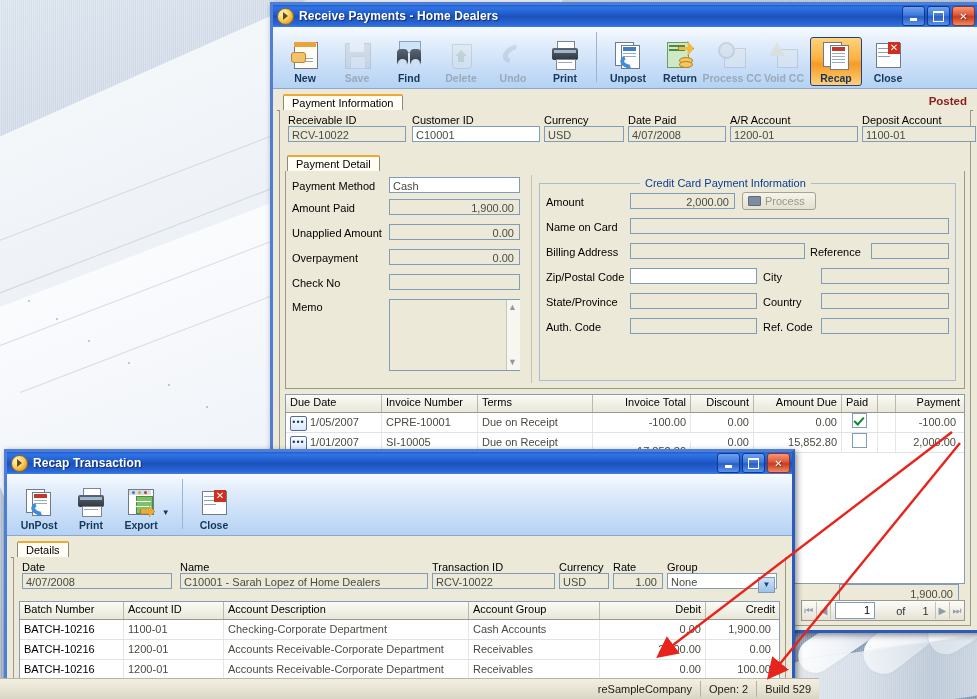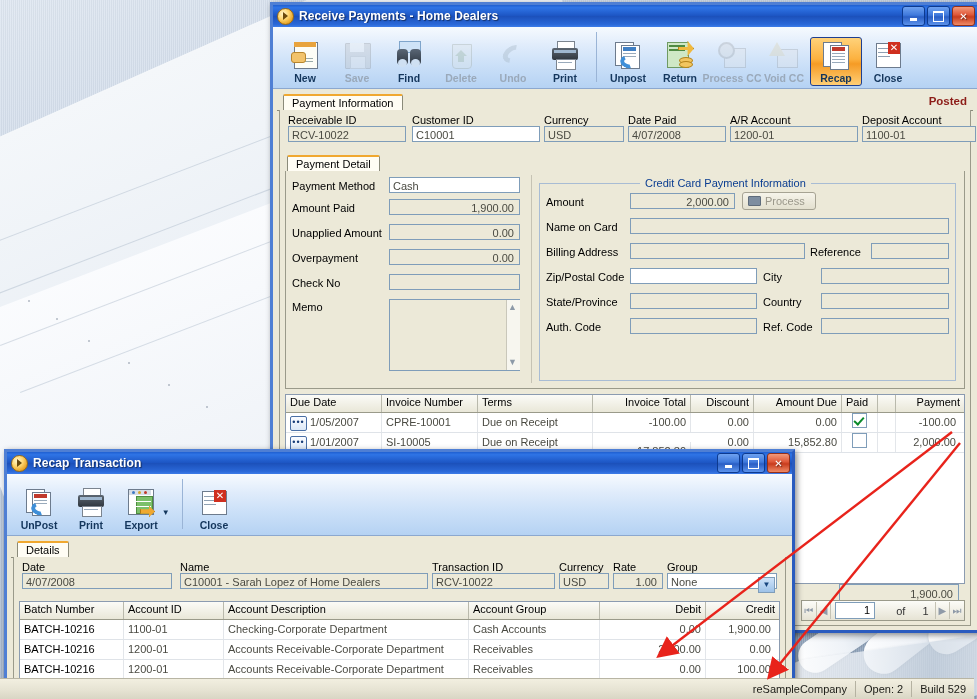--- a/index.html
+++ b/index.html
@@ -105,21 +105,21 @@
   
   .pager{display:flex;align-items:center;height:19px;
     background:linear-gradient(180deg,#fcfcf8,#e6e3d4);border:1px solid #9a9a8a;}
   .pbtn{width:22px;height:17px;display:flex;align-items:center;justify-content:center;
     border-right:1px solid #c4c2b4;color:#8f9aa8;font-size:10px;}
   .pnum{width:54px;height:15px;margin:0 4px;background:#fff;border:1px solid #7f9db9;
     text-align:right;padding-right:4px;font-size:11px;line-height:15px;}
   .pof{font-size:11px;color:#333;padding:0 6px;margin-left:11px;}
 
   
-  .statusbar{position:absolute;left:0;bottom:0;width:974px;height:20px;display:flex;align-items:center;
+  .statusbar{position:absolute;left:0;bottom:0;width:819px;height:20px;display:flex;align-items:center;
     background:linear-gradient(180deg,#f2efe0 0%,#e6e3d3 55%,#d9d6c4 100%);
     border-top:1px solid #b8b5a4;font-size:11px;color:#1b1b16;}
   .sbcell{padding:0 8px;border-right:1px solid #b5b2a1;height:16px;line-height:16px;white-space:nowrap;}
 
   .posted{position:absolute;color:#8c1c17;font-weight:bold;font-size:11.5px;}
 
   
   #arrows{position:absolute;inset:0;pointer-events:none;}
 </style>
 </head>

